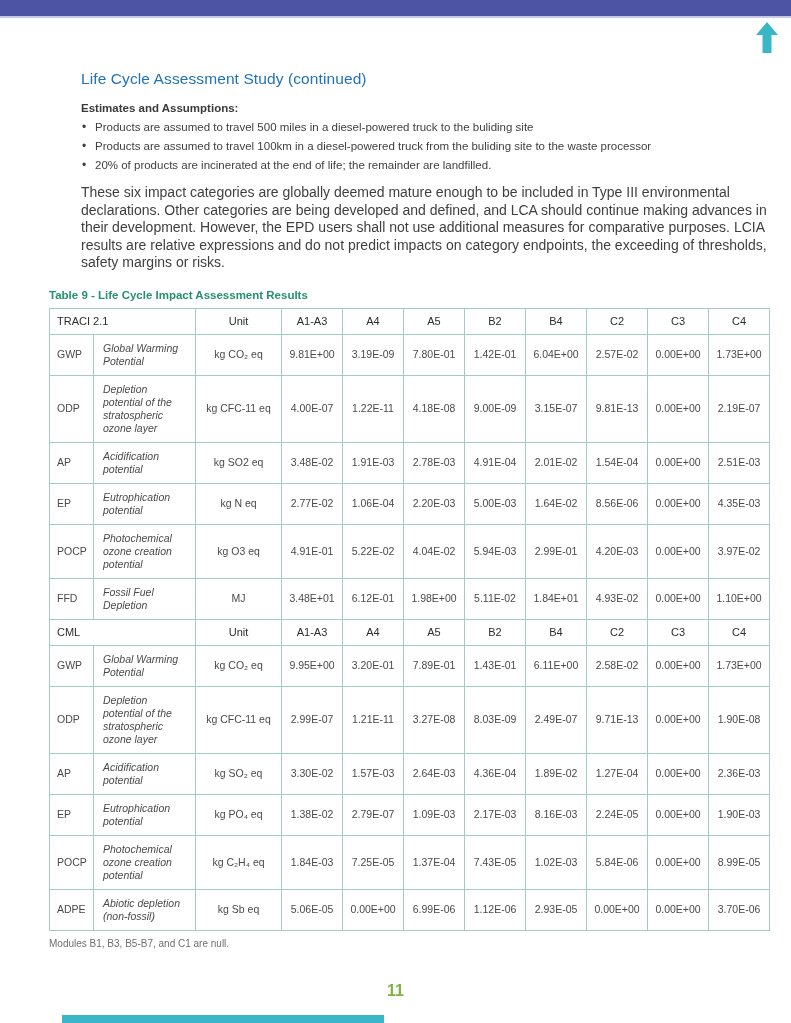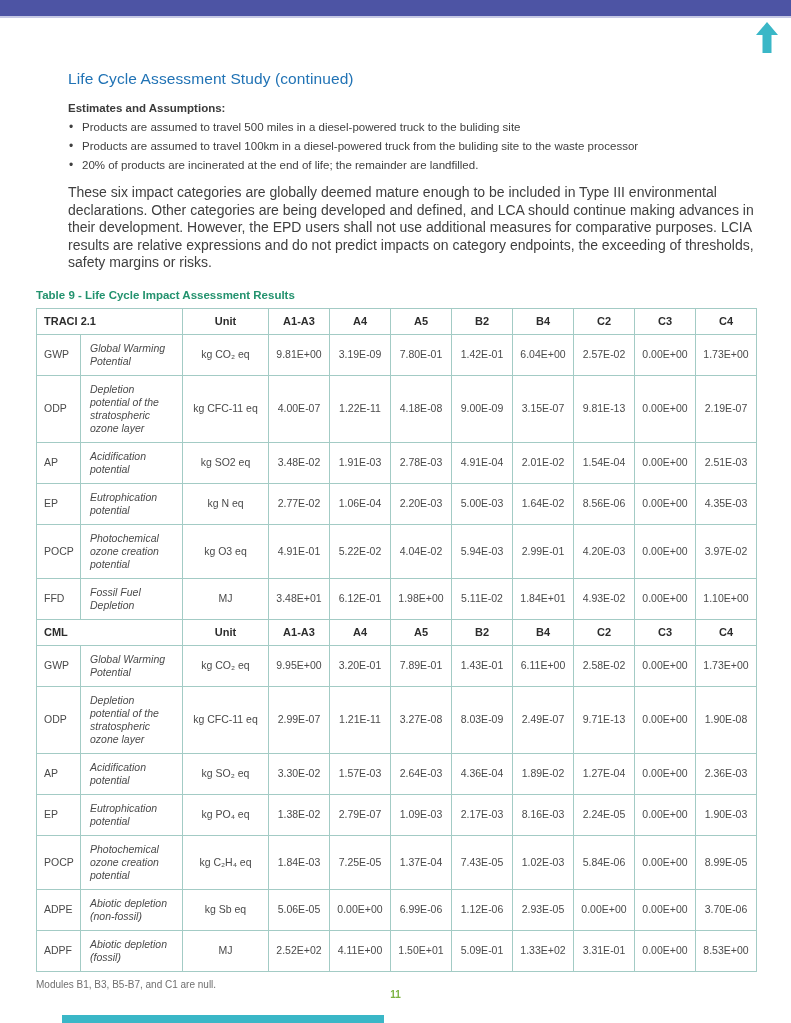--- a/index.html
+++ b/index.html
@@ -15,21 +15,21 @@
     position: absolute; top: 0; left: 0;
     width: 791px; height: 18px;
     background: #4d54a4;
     border-bottom: 2px solid #c6c9e5;
   }
   .back-to-top {
     position: absolute; top: 22px; right: 12px;
     width: 24px; height: 31px;
     cursor: pointer;
   }
-  main { position: absolute; top: 20px; left: 36px; width: 615px; }
+  main { position: absolute; top: 20px; left: 49px; width: 615px; }
   .page-title {
     margin: 50px 0 0 32px;
     font-size: 15.5px; font-weight: 500;
     color: #2173b5;
     letter-spacing: 0.1px;
   }
   .bold-heading {
     margin: 14px 0 0 32px;
     font-size: 11.5px; font-weight: bold; color: #3a3a3a;
   }
@@ -61,33 +61,33 @@
     color: #4a4a4a;
   }
   table.lcia th, table.lcia td {
     border: 1px solid #a3cbc5;
     text-align: center;
     vertical-align: middle;
     padding: 7px 3px;
     line-height: 13px;
   }
   table.lcia th {
-    font-size: 11px; font-weight: bold; color: #2d2d2d;
+    font-size: 11px; font-weight: normal; color: #2d2d2d;
     padding: 6px 1px;
   }
   table.lcia th.left, table.lcia td.left { text-align: left; padding-left: 7px; }
   table.lcia td.desc { padding-left: 9px; padding-right: 6px; font-style: italic; }
   .footnote {
     margin: 7px 0 0 0;
     font-size: 10px; color: #6f6f6f;
   }
   .page-number {
     position: absolute; bottom: 23px; left: 0;
     width: 791px; text-align: center;
-    font-size: 10px; font-weight: bold; color: #7cb342;
+    font-size: 16px; font-weight: bold; color: #7cb342;
   }
   .footer-bar {
     position: absolute; bottom: 0; left: 62px;
     width: 322px; height: 8px;
     background: #3ab7c7;
   }
 </style>
 </head>
 <body>
 
@@ -302,33 +302,20 @@
           <td>kg Sb eq</td>
           <td>5.06E-05</td>
           <td>0.00E+00</td>
           <td>6.99E-06</td>
           <td>1.12E-06</td>
           <td>2.93E-05</td>
           <td>0.00E+00</td>
           <td>0.00E+00</td>
           <td>3.70E-06</td>
         </tr>
-        <tr>
-          <td class="left">ADPF</td>
-          <td class="left desc">Abiotic depletion (fossil)</td>
-          <td>MJ</td>
-          <td>2.52E+02</td>
-          <td>4.11E+00</td>
-          <td>1.50E+01</td>
-          <td>5.09E-01</td>
-          <td>1.33E+02</td>
-          <td>3.31E-01</td>
-          <td>0.00E+00</td>
-          <td>8.53E+00</td>
-        </tr>
       </tbody>
   </table>
 
   <p class="footnote">Modules B1, B3, B5-B7, and C1 are null.</p>
 </main>
 
 <div class="page-number">11</div>
 <div class="footer-bar"></div>
 
 </body></html>

